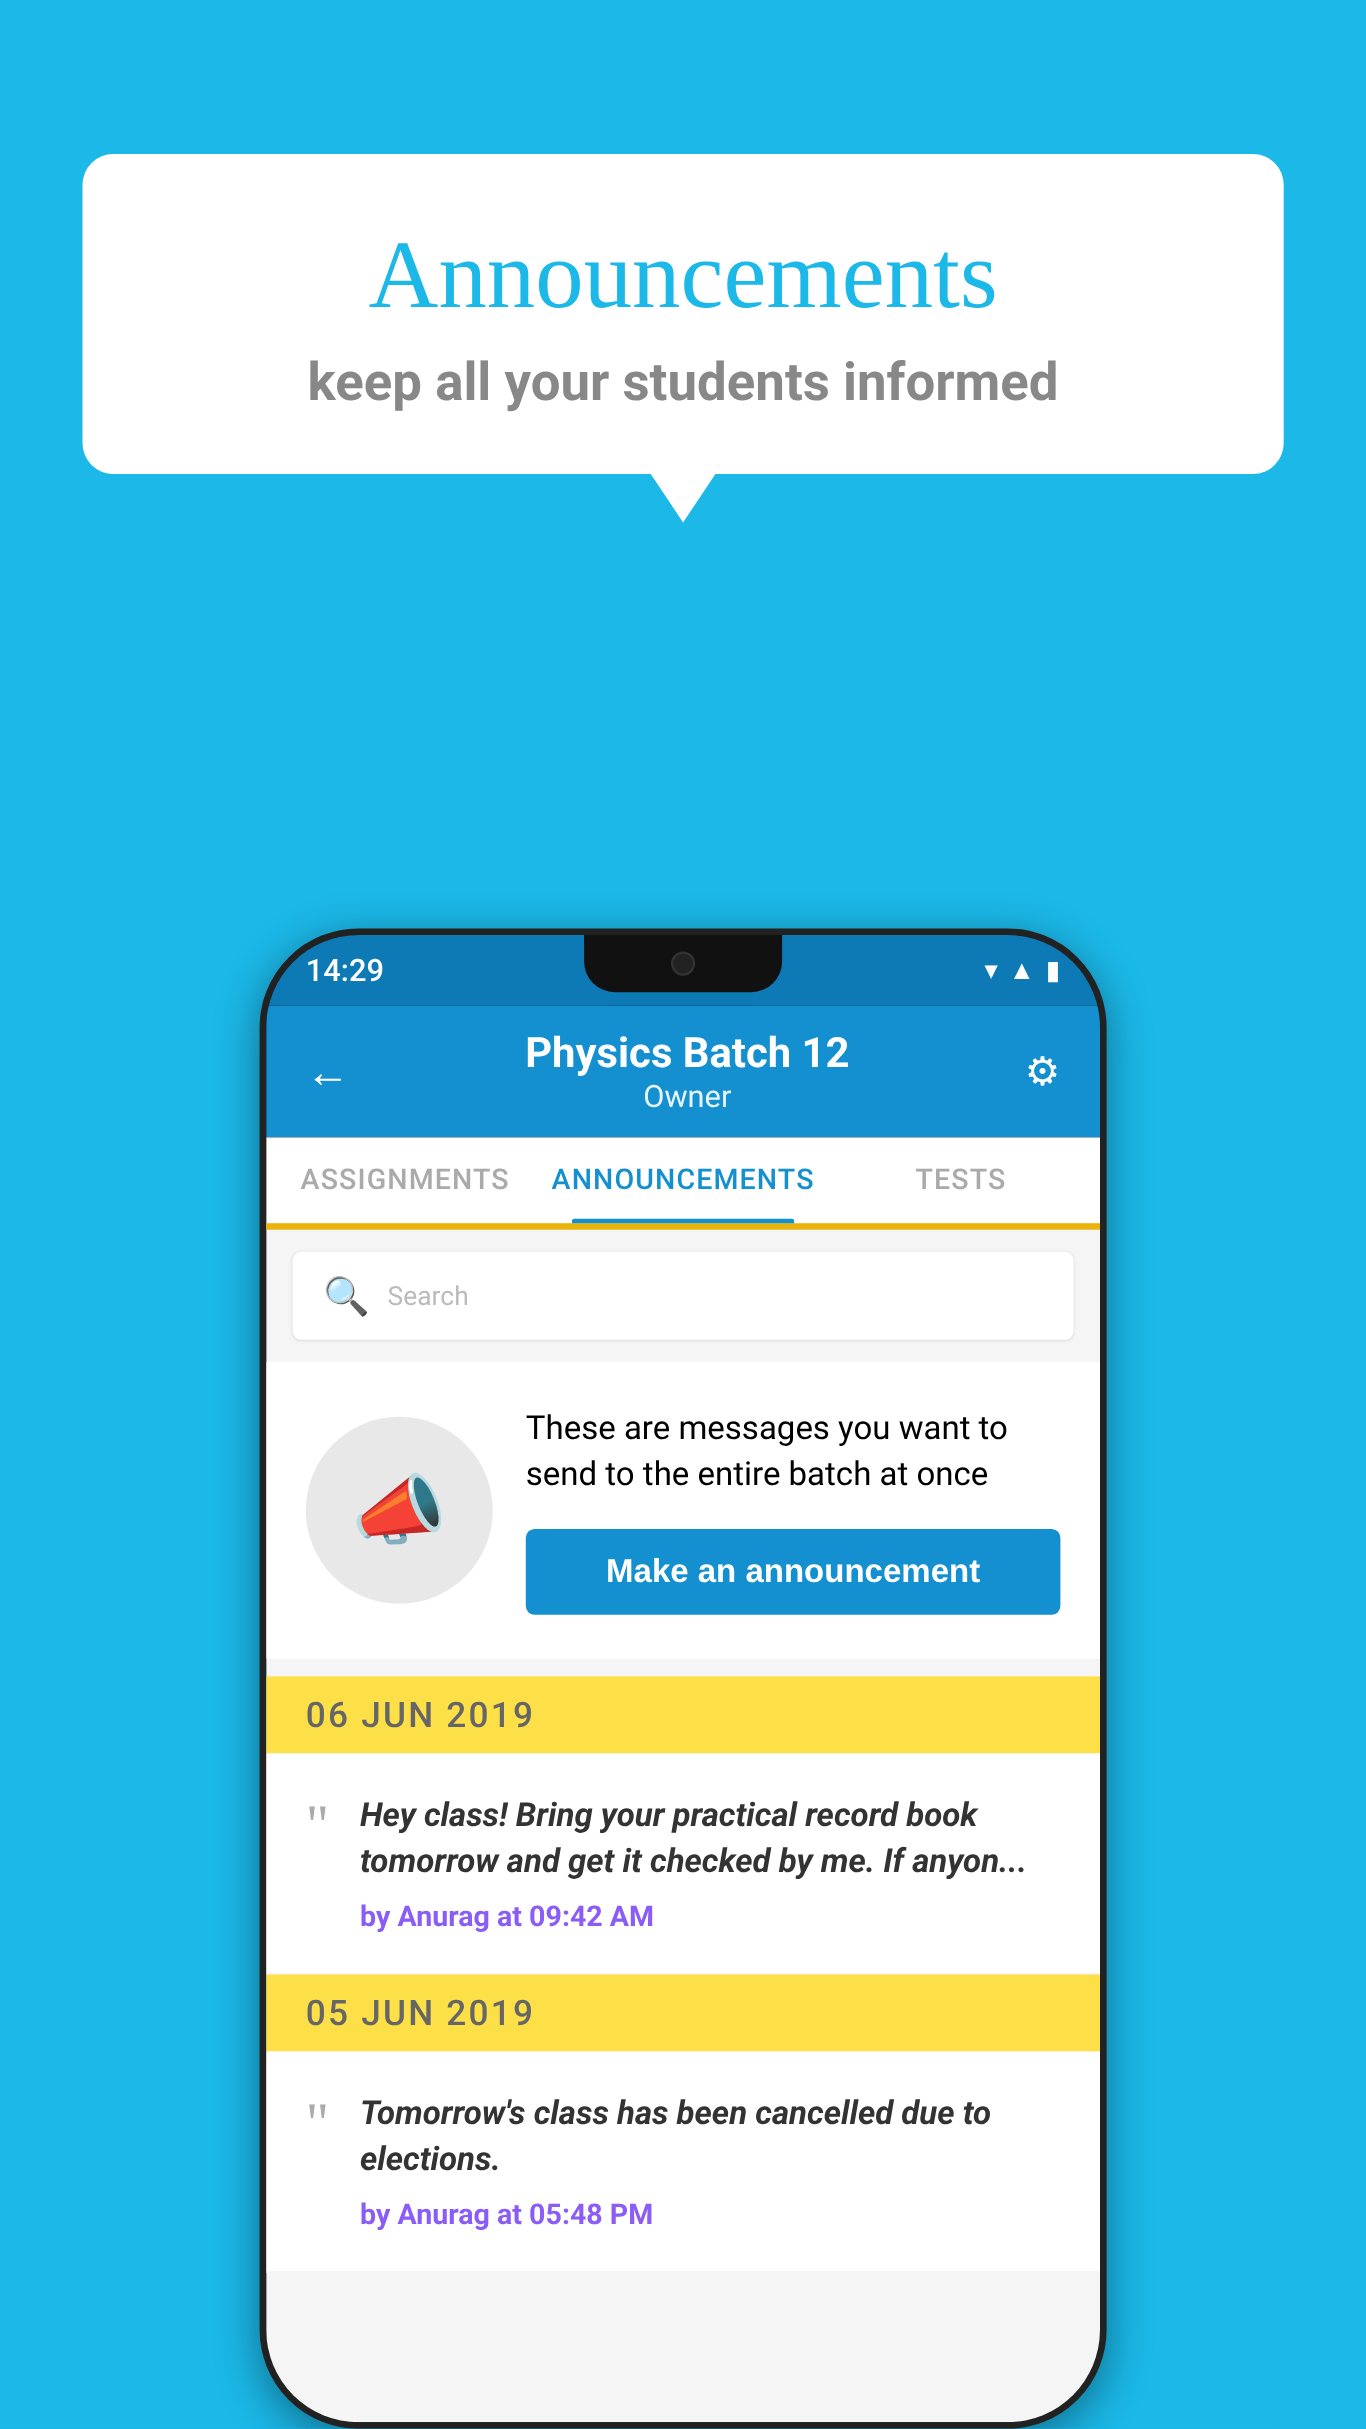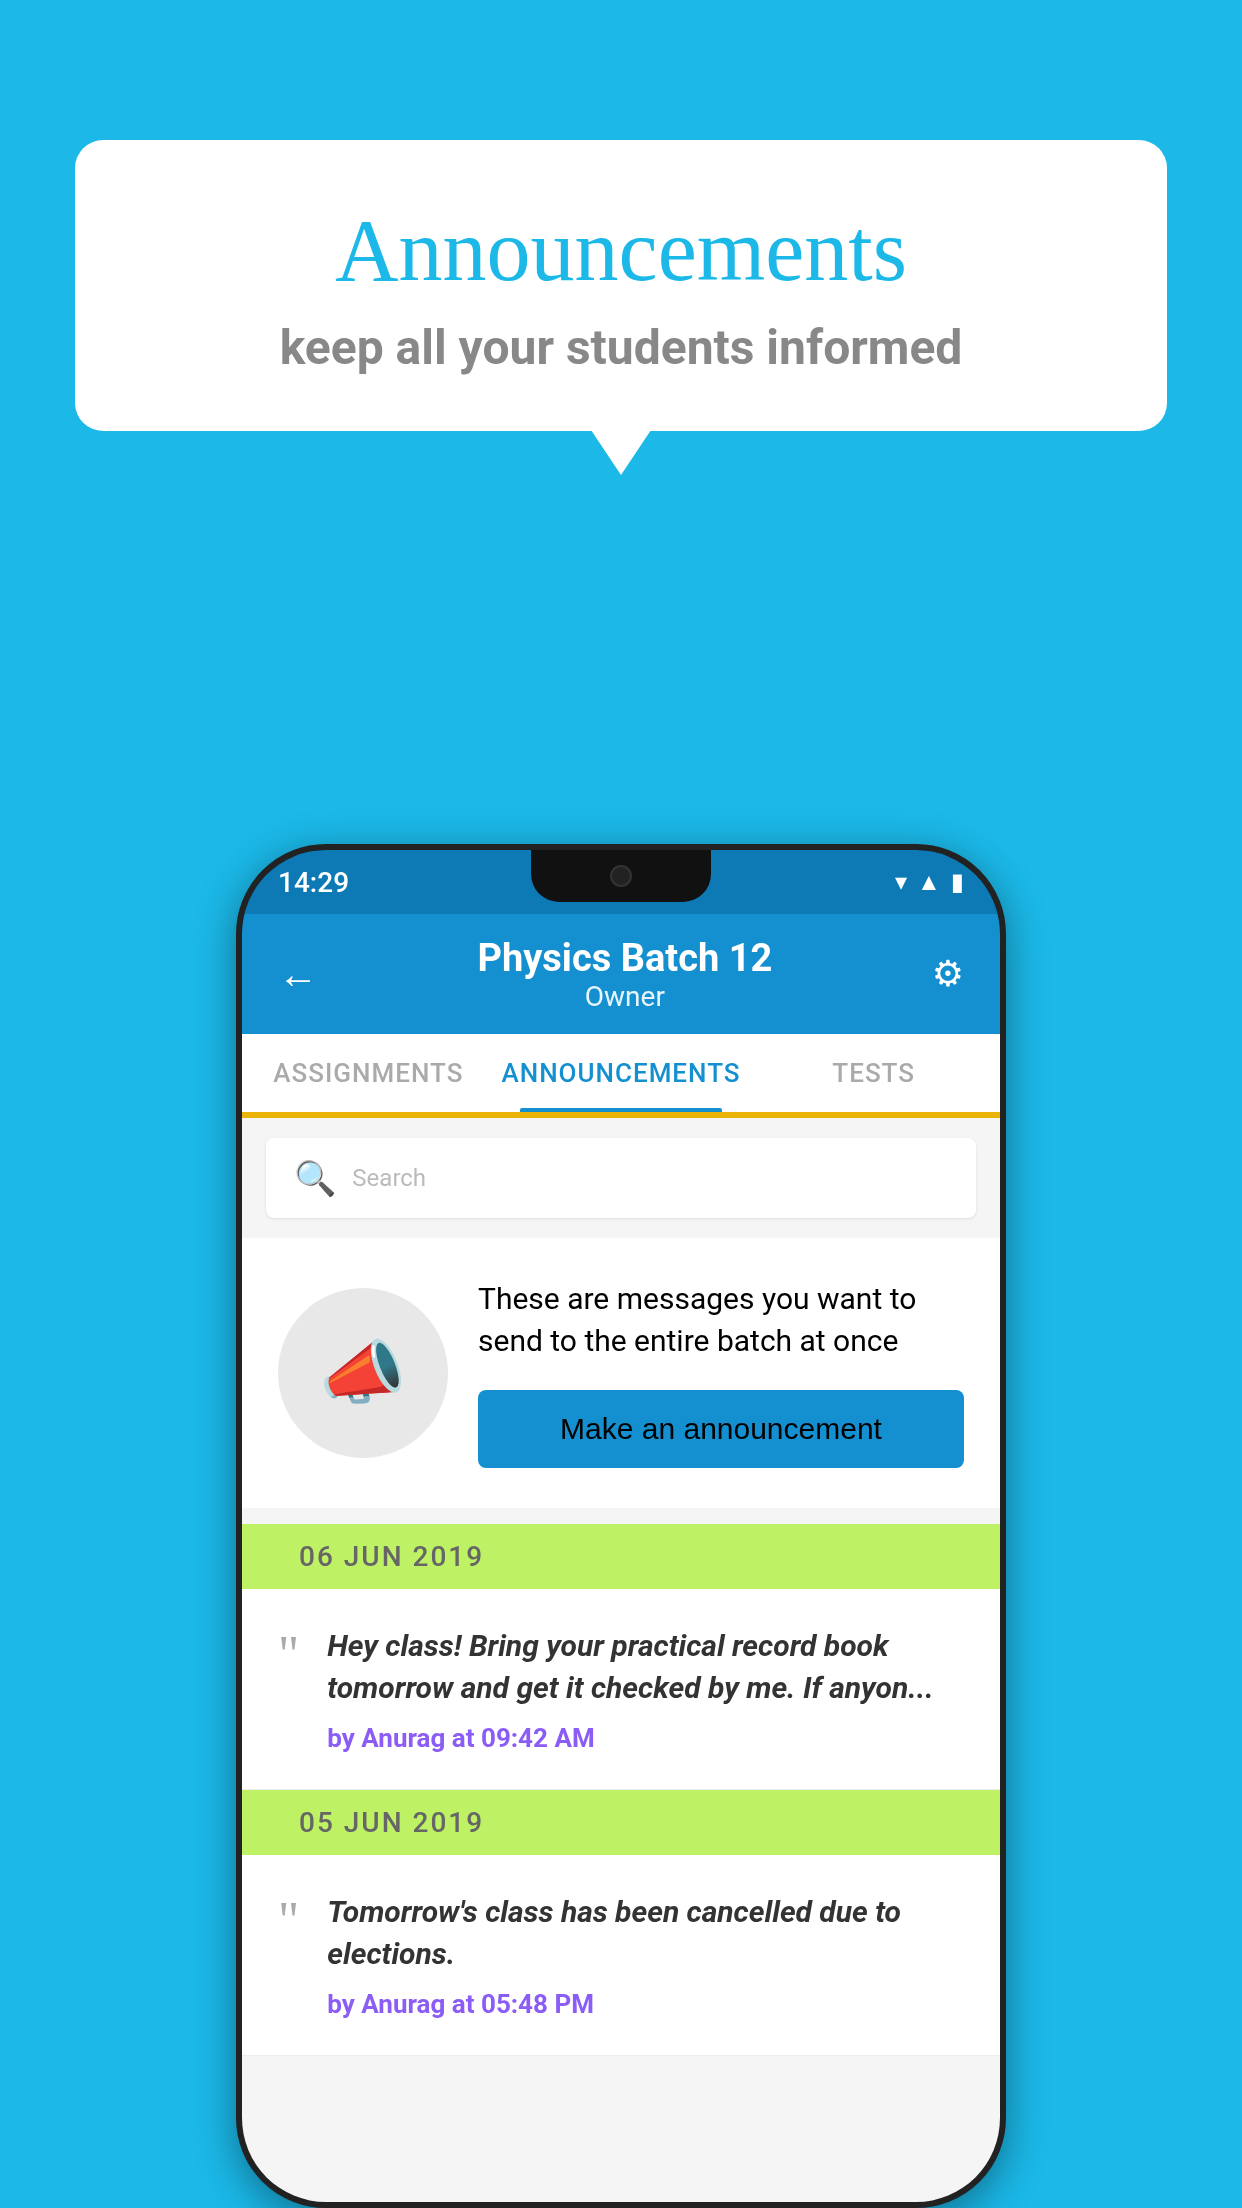--- a/index.html
+++ b/index.html
@@ -281,35 +281,35 @@
 
     .promo-desc {
       font-size: 30px;
       color: #000000;
       line-height: 1.4;
       margin-bottom: 28px;
     }
 
     .make-announcement-btn {
       background: #1490d0;
-      color: #000000;
+      color: #ffffff;
       border: none;
       border-radius: 8px;
       padding: 22px 38px;
       font-size: 30px;
-      font-weight: 400;
+      font-weight: 700;
       cursor: pointer;
       width: 100%;
     }
 
     
     .date-separator {
-      background: #bef264;
-      padding: 16px 57px;
-      font-size: 28px;
+      background: #fde047;
+      padding: 16px 36px;
+      font-size: 32px;
       color: #666;
       letter-spacing: 2px;
       font-weight: 500;
     }
 
     
     .announcement-item {
       background: white;
       padding: 36px 36px;
       display: flex;

